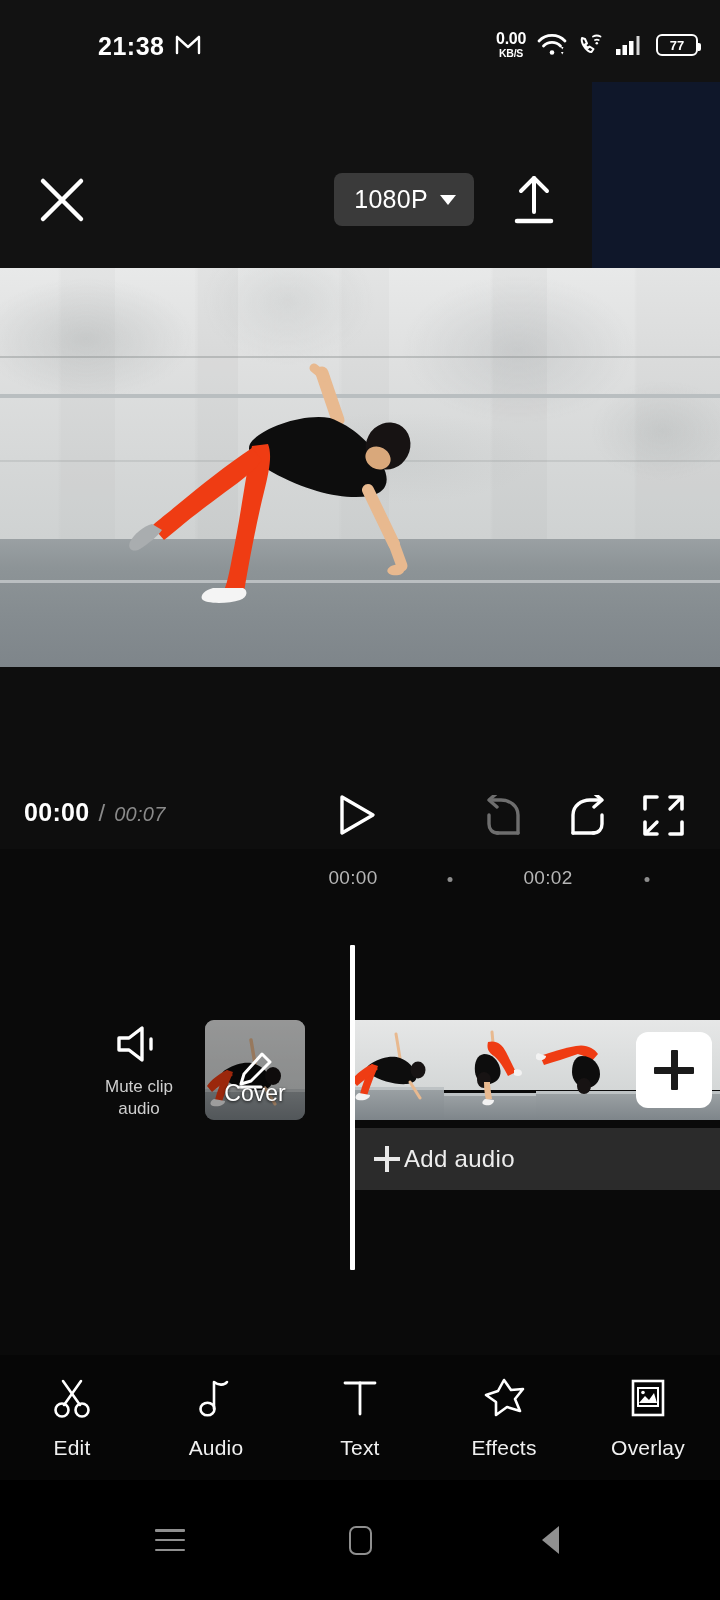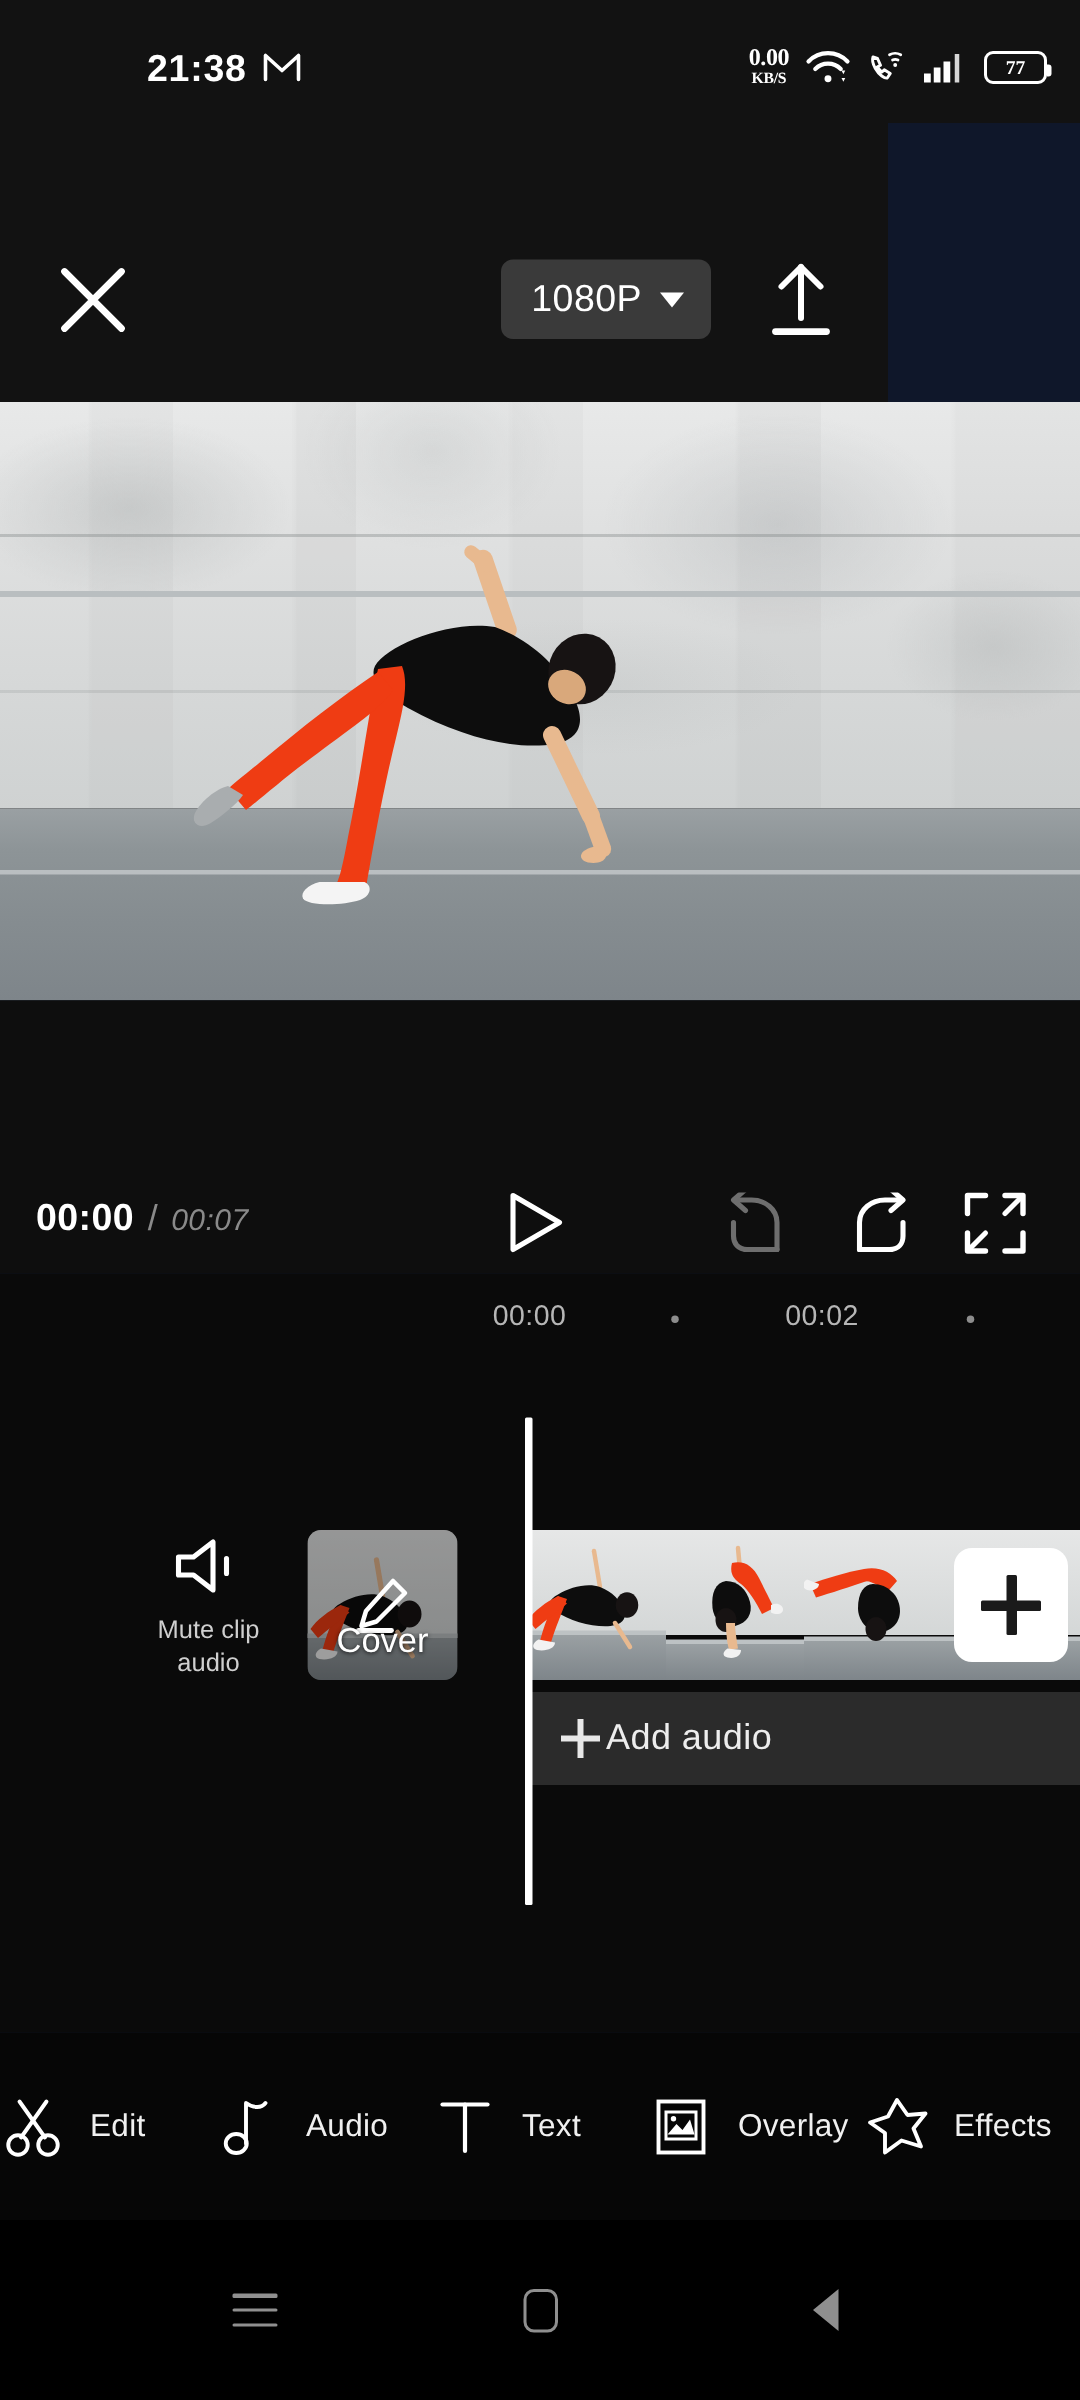--- a/index.html
+++ b/index.html
@@ -5,21 +5,21 @@
   * { margin:0; padding:0; box-sizing:border-box; }
   html,body { width:720px; height:1600px; background:#000; overflow:hidden; }
   body { font-family:"Liberation Sans", sans-serif; color:#fff; -webkit-font-smoothing:antialiased; }
 
   #app { position:relative; width:720px; height:1600px; background:#0f172a;padding-left:16px; }
 
   
   .statusbar { position:absolute; left:0; top:0; width:720px; height:82px; background:#121212; }
   .sb-time { position:absolute; left:98px; top:32px; font-size:25px; font-weight:600; letter-spacing:.5px; color:#fff; }
   .sb-gmail { position:absolute; left:175px; top:34px; width:26px; height:22px; }
-  .sb-right { position:absolute; right:22px; top:28px; height:34px; display:flex; align-items:center; gap:11px;font-family:Liberation Serif, serif; }
+  .sb-right { position:absolute; right:22px; top:28px; height:34px; display:flex; align-items:center; gap:11px; }
   .sb-kb { display:flex; flex-direction:column; align-items:center; line-height:1; color:#fff; }
   .sb-kb .v { font-size:16px; font-weight:700; letter-spacing:-.3px; }
   .sb-kb .u { font-size:10.5px; font-weight:700; letter-spacing:-.2px; margin-top:1px; }
   .sb-ic { display:flex; align-items:center; }
   .sb-batt { position:relative; width:42px; height:22px; border:2px solid #fff; border-radius:6px; display:flex; align-items:center; justify-content:center; }
   .sb-batt:after { content:""; position:absolute; right:-5px; top:7px; width:3px; height:8px; background:#fff; border-radius:0 2px 2px 0; }
   .sb-batt span { font-size:13px; font-weight:700; color:#fff; }
 
   
   .topbar { position:absolute; left:0; top:82px; width:592px; height:186px; background:#121212; }
@@ -102,21 +102,21 @@
   .addaudio { position:absolute; left:352px; top:1128px; width:368px; height:62px; background:#2b2b2b;
               display:flex; align-items:center; padding-left:22px; gap:4px; cursor:pointer; }
   .addaudio .aa-plus { position:relative; width:26px; height:26px; flex:0 0 26px; }
   .addaudio .aa-plus:before { content:""; position:absolute; left:0; top:11px; width:26px; height:4px; background:#e8e8e8; }
   .addaudio .aa-plus:after  { content:""; position:absolute; left:11px; top:0; width:4px; height:26px; background:#e8e8e8; }
   .addaudio .aa-lbl { font-size:24px; color:#ededed; letter-spacing:.3px; }
 
   
   .toolbar { position:absolute; left:0; top:1355px; width:720px; height:125px; background:#060606;
              display:flex; align-items:center; }
-  .tool { flex:1; display:flex; align-items:center; gap:16px; cursor:pointer; }
+  .tool { flex:1; display:flex; flex-direction:column; align-items:center; gap:16px; cursor:pointer; }
   .tool .ti { width:44px; height:44px; display:flex; align-items:center; justify-content:center; }
   .tool .tl { font-size:21px; color:#f0f0f0; letter-spacing:.2px; }
 
   
   .navbar { position:absolute; left:0; bottom:0; width:720px; height:120px; background:#000;
             display:flex; align-items:center; justify-content:center; gap:140px; }
   .nav-btn { width:50px; height:50px; display:flex; align-items:center; justify-content:center; cursor:pointer; }
   .nav-lines { width:30px; height:22px; display:flex; flex-direction:column; justify-content:space-between; }
   .nav-lines i { display:block; height:2.5px; background:#8f8f8f; border-radius:1px; }
   .nav-home { width:23px; height:29px; border:2.5px solid #8f8f8f; border-radius:7px; }
@@ -404,36 +404,36 @@
           <path d="M22 7 L22 38" stroke="#fff" stroke-width="2.8" stroke-linecap="round"></path>
         </svg>
       </span>
       <span class="tl">Text</span>
     </div>
 
 
     <div class="tool">
       <span class="ti">
         <svg width="44" height="44" viewBox="0 0 44 44">
+          <path d="M22 4 L29 14 L41 13 L33 23 L38 35 L25 31 L14 39 L14 26 L4 19 L16 15 Z" fill="none" stroke="#fff" stroke-width="2.6" stroke-linejoin="round"></path>
+        </svg>
+      </span>
+      <span class="tl">Effects</span>
+    </div>
+
+    <div class="tool">
+      <span class="ti">
+        <svg width="44" height="44" viewBox="0 0 44 44">
           <rect x="7" y="5" width="30" height="34" fill="none" stroke="#fff" stroke-width="2.6"></rect>
           <rect x="12" y="12" width="20" height="18" fill="none" stroke="#fff" stroke-width="2"></rect>
           <path d="M13 27 L19 20 L23 24 L28 17 L31 27 Z" fill="#fff"></path>
           <circle cx="17" cy="16.5" r="1.8" fill="#fff"></circle>
         </svg>
       </span>
       <span class="tl">Overlay</span>
-    </div>
-
-    <div class="tool">
-      <span class="ti">
-        <svg width="44" height="44" viewBox="0 0 44 44">
-          <path d="M22 4 L29 14 L41 13 L33 23 L38 35 L25 31 L14 39 L14 26 L4 19 L16 15 Z" fill="none" stroke="#fff" stroke-width="2.6" stroke-linejoin="round"></path>
-        </svg>
-      </span>
-      <span class="tl">Effects</span>
     </div>
   </div>
 
   <div class="navbar">
     <span class="nav-btn">
       <span class="nav-lines">
           <i></i>
           <i></i>
           <i></i>
         </span>

